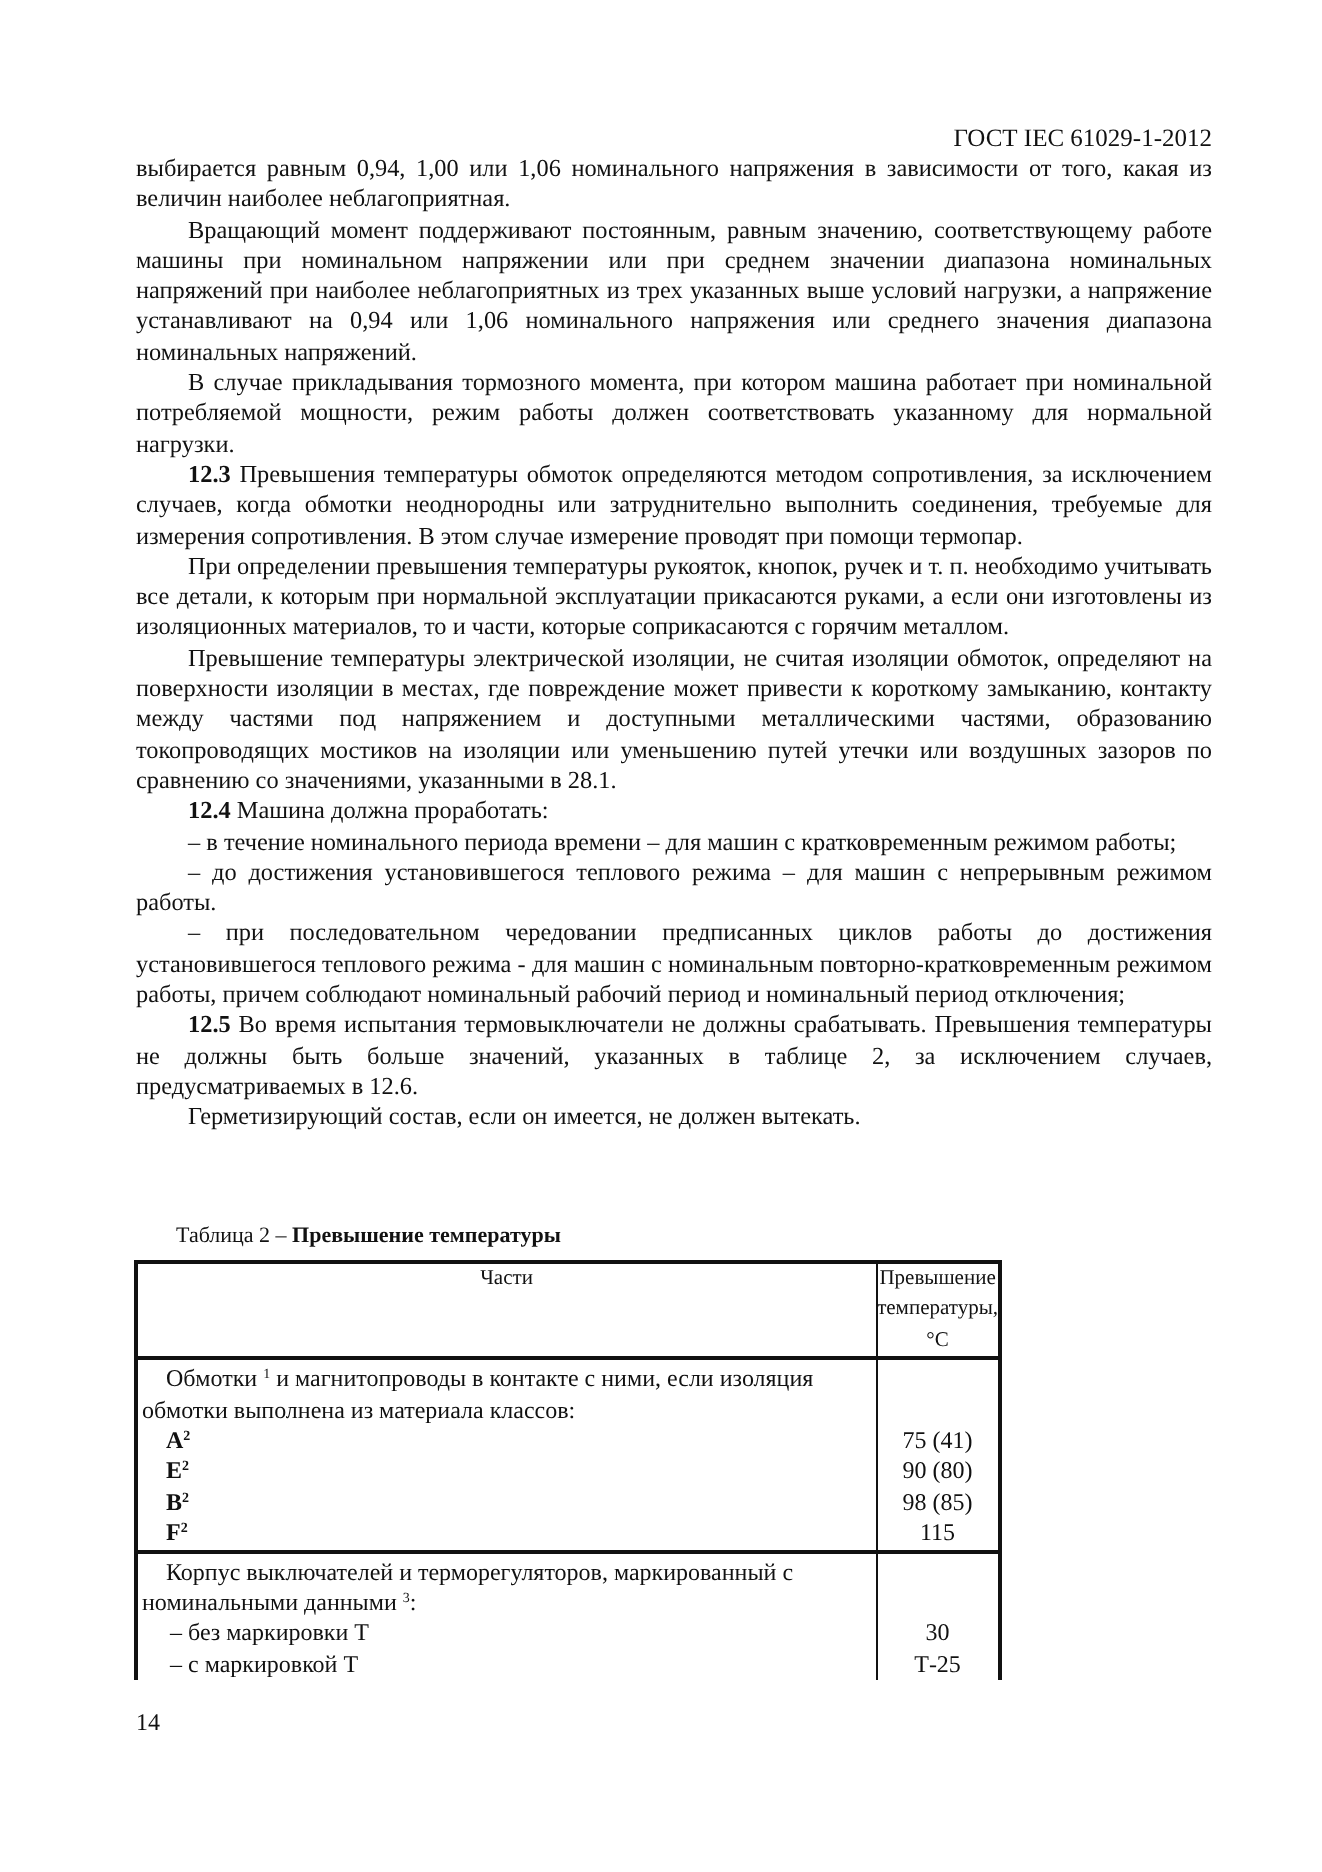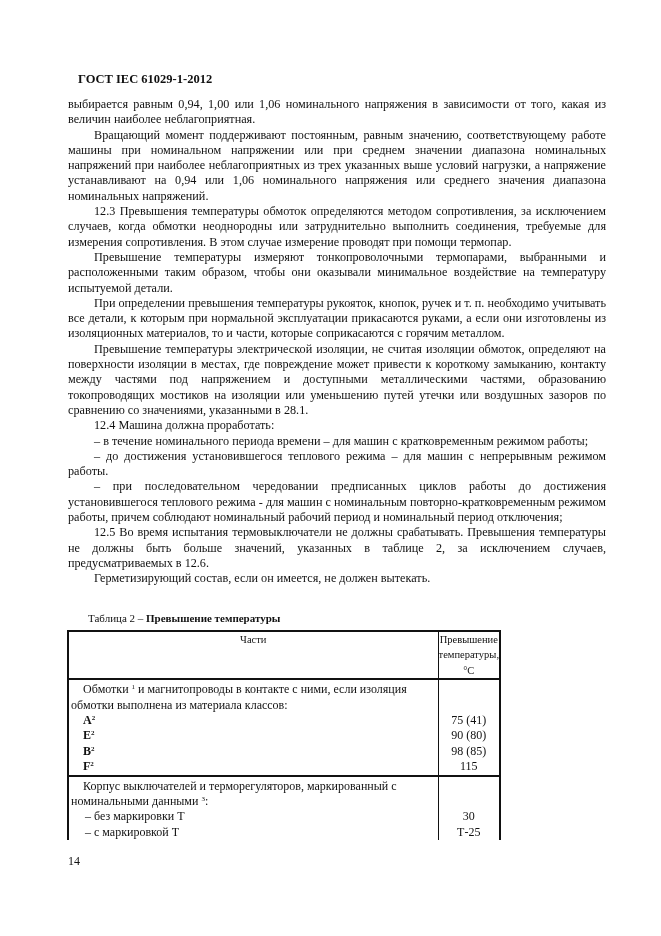--- a/index.html
+++ b/index.html
@@ -1,22 +1,22 @@
 <!DOCTYPE html>
 <html><head>
 <meta charset="utf-8">
 <style>
   html, body { margin:0; padding:0; background:#fff; }
   body { width:661px; height:936px; position:relative; overflow:hidden;
          font-family:"Liberation Serif", "DejaVu Serif", serif; color:#111; }
   .page { position:absolute; left:68px; top:62px; width:538px; }
-  .hdr { font-weight:bold; font-size:12.5px; line-height:15px; margin:10px; }
+  .hdr { font-weight:normal; font-size:12.5px; line-height:15px; margin:0;text-align:right; }
   .p { font-size:12.2px; line-height:15.3px; text-align:justify; margin:0; }
   .ind { text-indent:26px; }
-  .b { font-weight:normal; }
+  .b { font-weight:bold; }
   .caption { position:absolute; left:88px; top:612px; font-size:11px; }
   .caption .b { font-weight:bold; }
   table.t { position:absolute; left:67px; top:630px; width:434px; border-collapse:collapse;
             font-size:12px; line-height:15.4px; }
   table.t td, table.t th { padding:0; vertical-align:top; }
   .c1 { width:363px; border-left:2px solid #111; border-right:1px solid #111; }
   .c2 { border-right:2px solid #111; text-align:center; }
   .th-row th { border-top:2px solid #111; border-bottom:2px solid #111; font-weight:normal;
                font-size:10.5px; height:17px; text-align:center; vertical-align:middle; }
   .sep td { border-top:2px solid #111; }
@@ -26,22 +26,22 @@
   sup { font-size:7px; vertical-align:top; position:relative; top:-2px; }
   .pnum { position:absolute; left:68px; top:854px; font-size:12px; }
 </style>
 </head>
 <body>
 
 <div class="page">
   <p class="hdr">ГОСТ IEC 61029-1-2012</p>
   <p class="p">выбирается равным 0,94, 1,00 или 1,06 номинального напряжения в зависимости от того, какая из величин наиболее неблагоприятная.</p>
   <p class="p ind">Вращающий момент поддерживают постоянным, равным значению, соответствующему работе машины при номинальном напряжении или при среднем значении диапазона номинальных напряжений при наиболее неблагоприятных из трех указанных выше условий нагрузки, а напряжение устанавливают на 0,94 или 1,06 номинального напряжения или среднего значения диапазона номинальных напряжений.</p>
+  <p class="p ind">В случае прикладывания тормозного момента, при котором машина работает при номинальной потребляемой мощности, режим работы должен соответствовать указанному для нормальной нагрузки.</p>
   <p class="p ind"><span class="b">12.3</span><span> Превышения температуры обмоток определяются методом сопротивления, за исключением случаев, когда обмотки неоднородны или затруднительно выполнить соединения, требуемые для измерения сопротивления. В этом случае измерение проводят при помощи термопар.</span></p>
-  <p class="p ind">Превышение температуры измеряют тонкопроволочными термопарами, выбранными и расположенными таким образом, чтобы они оказывали минимальное воздействие на температуру испытуемой детали.</p>
   <p class="p ind">При определении превышения температуры рукояток, кнопок, ручек и т. п. необходимо учитывать все детали, к которым при нормальной эксплуатации прикасаются руками, а если они изготовлены из изоляционных материалов, то и части, которые соприкасаются с горячим металлом.</p>
   <p class="p ind">Превышение температуры электрической изоляции, не считая изоляции обмоток, определяют на поверхности изоляции в местах, где повреждение может привести к короткому замыканию, контакту между частями под напряжением и доступными металлическими частями, образованию токопроводящих мостиков на изоляции или уменьшению путей утечки или воздушных зазоров по сравнению со значениями, указанными в 28.1.</p>
   <p class="p ind"><span class="b">12.4</span><span> Машина должна проработать:</span></p>
   <p class="p ind">– в течение номинального периода времени – для машин с кратковременным режимом работы;</p>
   <p class="p ind">– до достижения установившегося теплового режима – для машин с непрерывным режимом работы.</p>
   <p class="p ind">– при последовательном чередовании предписанных циклов работы до достижения установившегося теплового режима - для машин с номинальным повторно-кратковременным режимом работы, причем соблюдают номинальный рабочий период и номинальный период отключения;</p>
   <p class="p ind"><span class="b">12.5</span><span> Во время испытания термовыключатели не должны срабатывать. Превышения температуры не должны быть больше значений, указанных в таблице 2, за исключением случаев, предусматриваемых в 12.6.</span></p>
   <p class="p ind">Герметизирующий состав, если он имеется, не должен вытекать.</p>
 </div>
 

